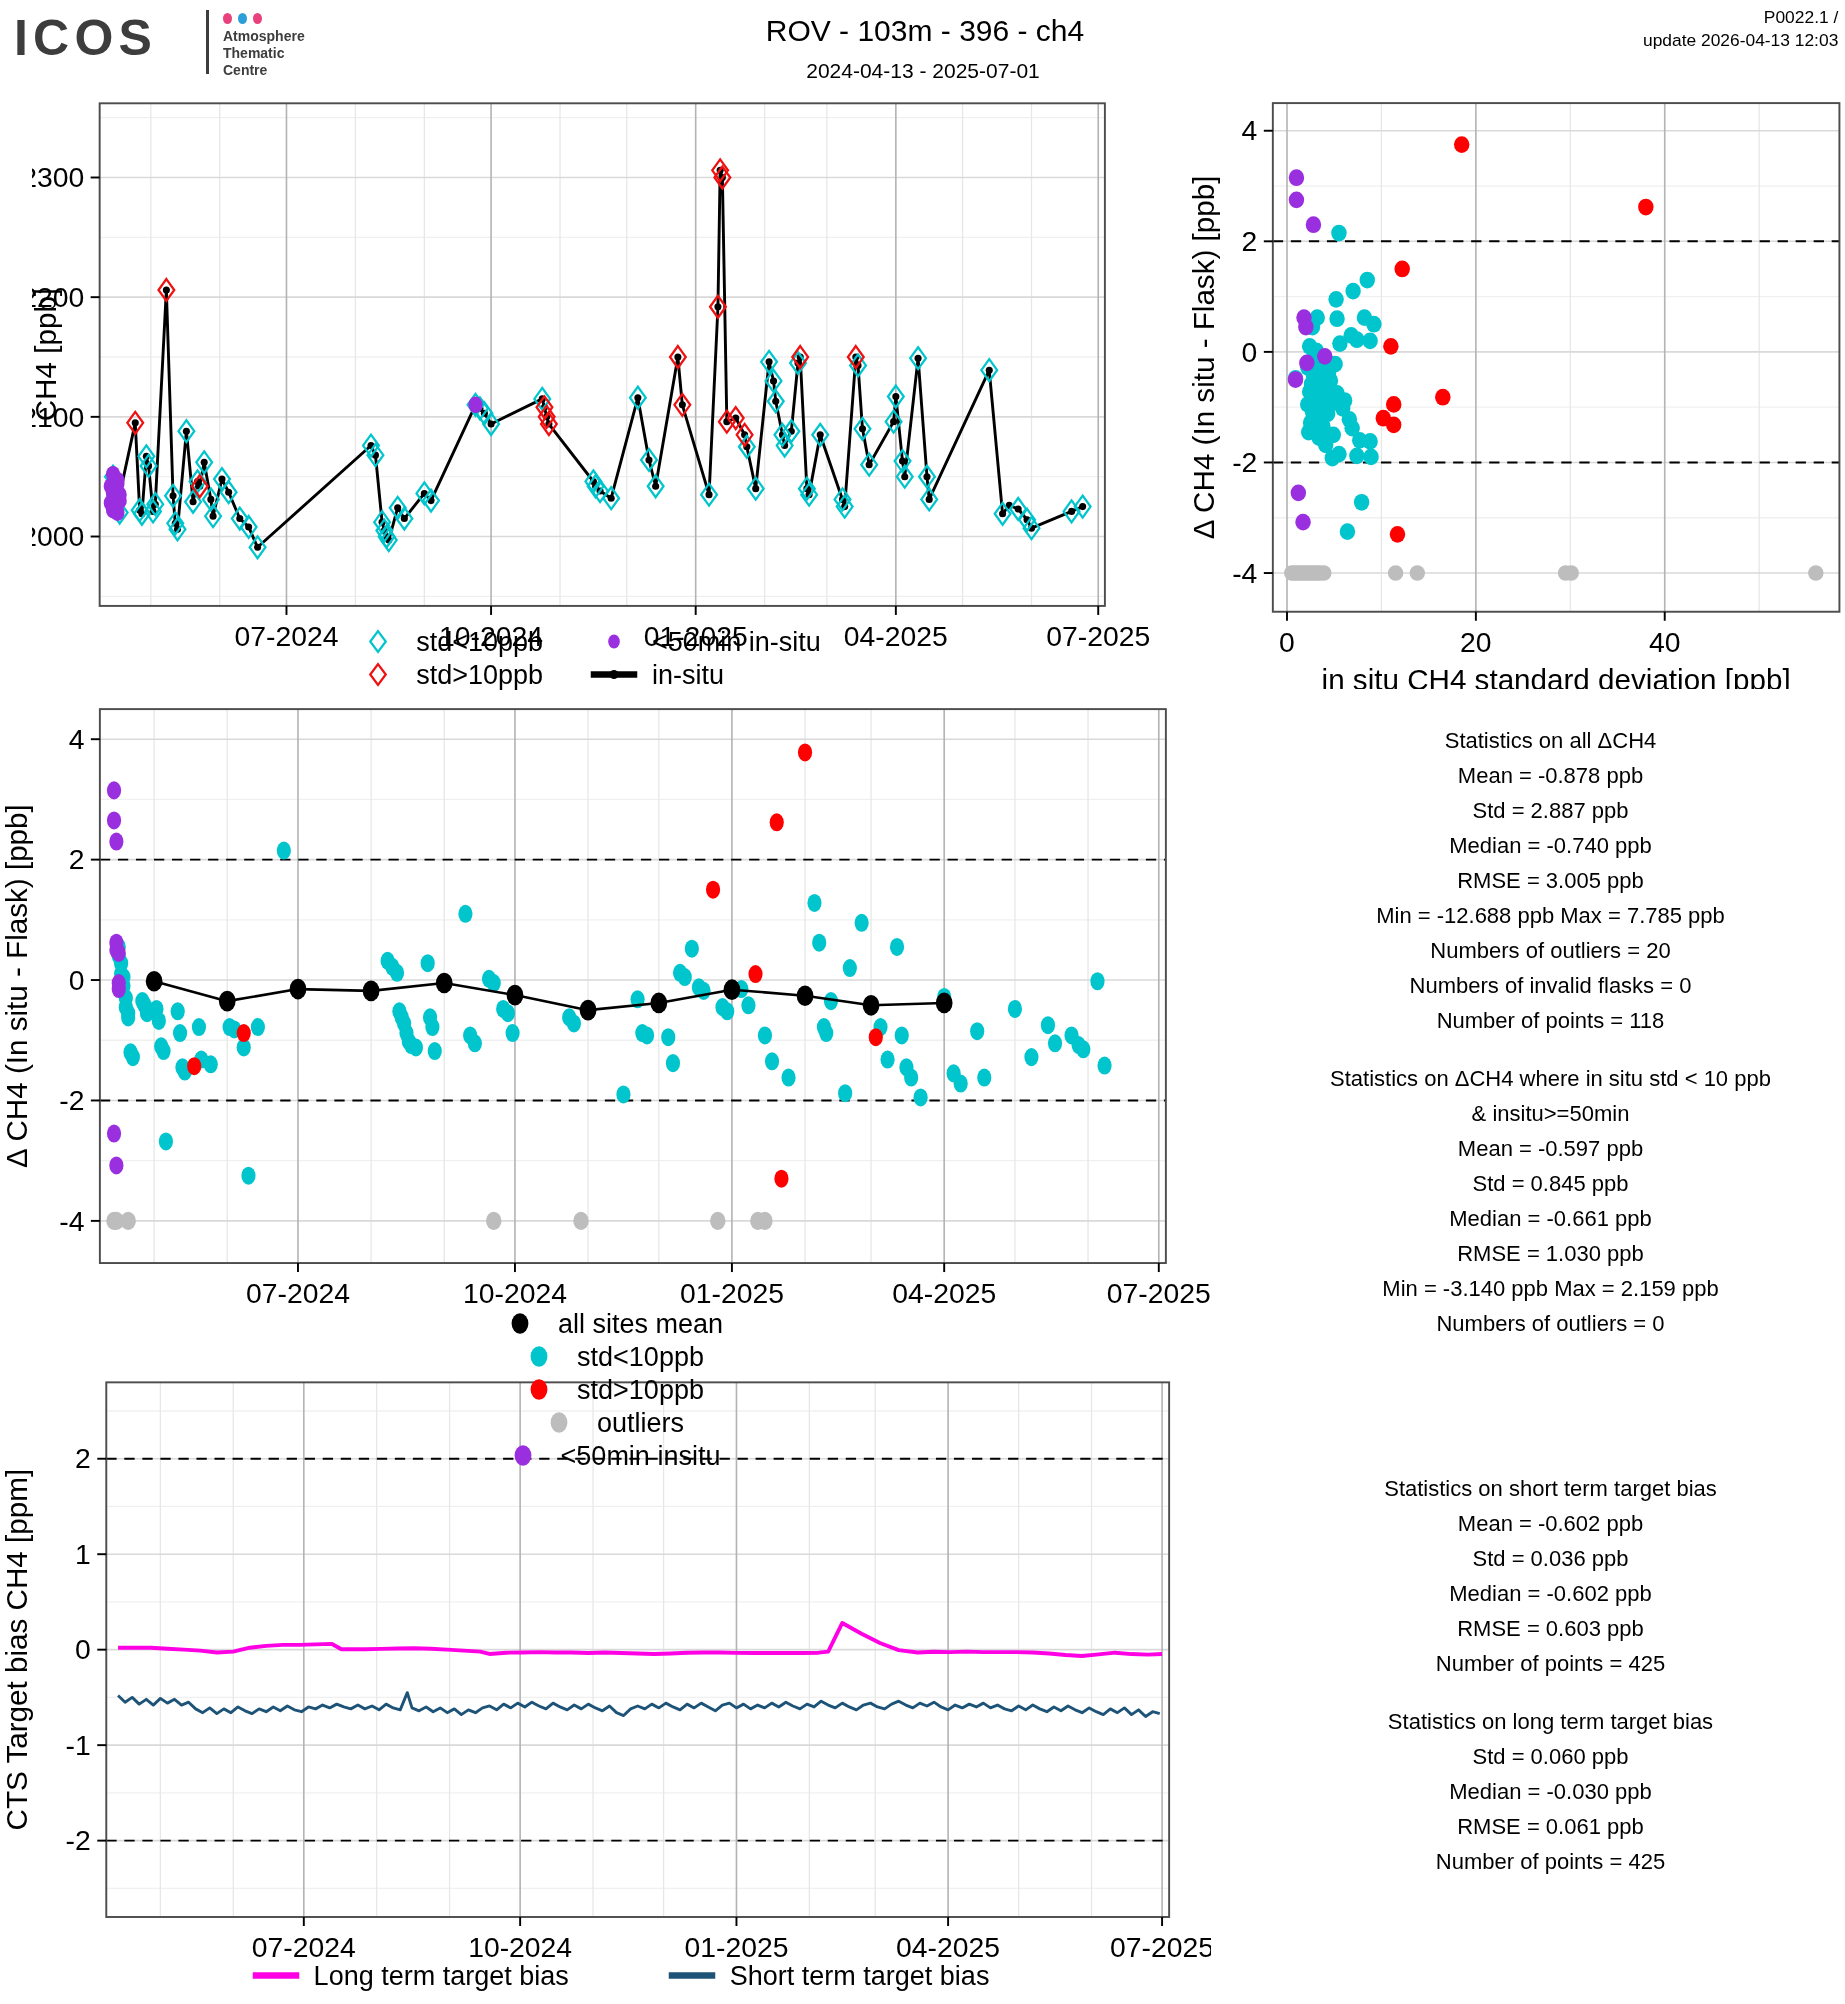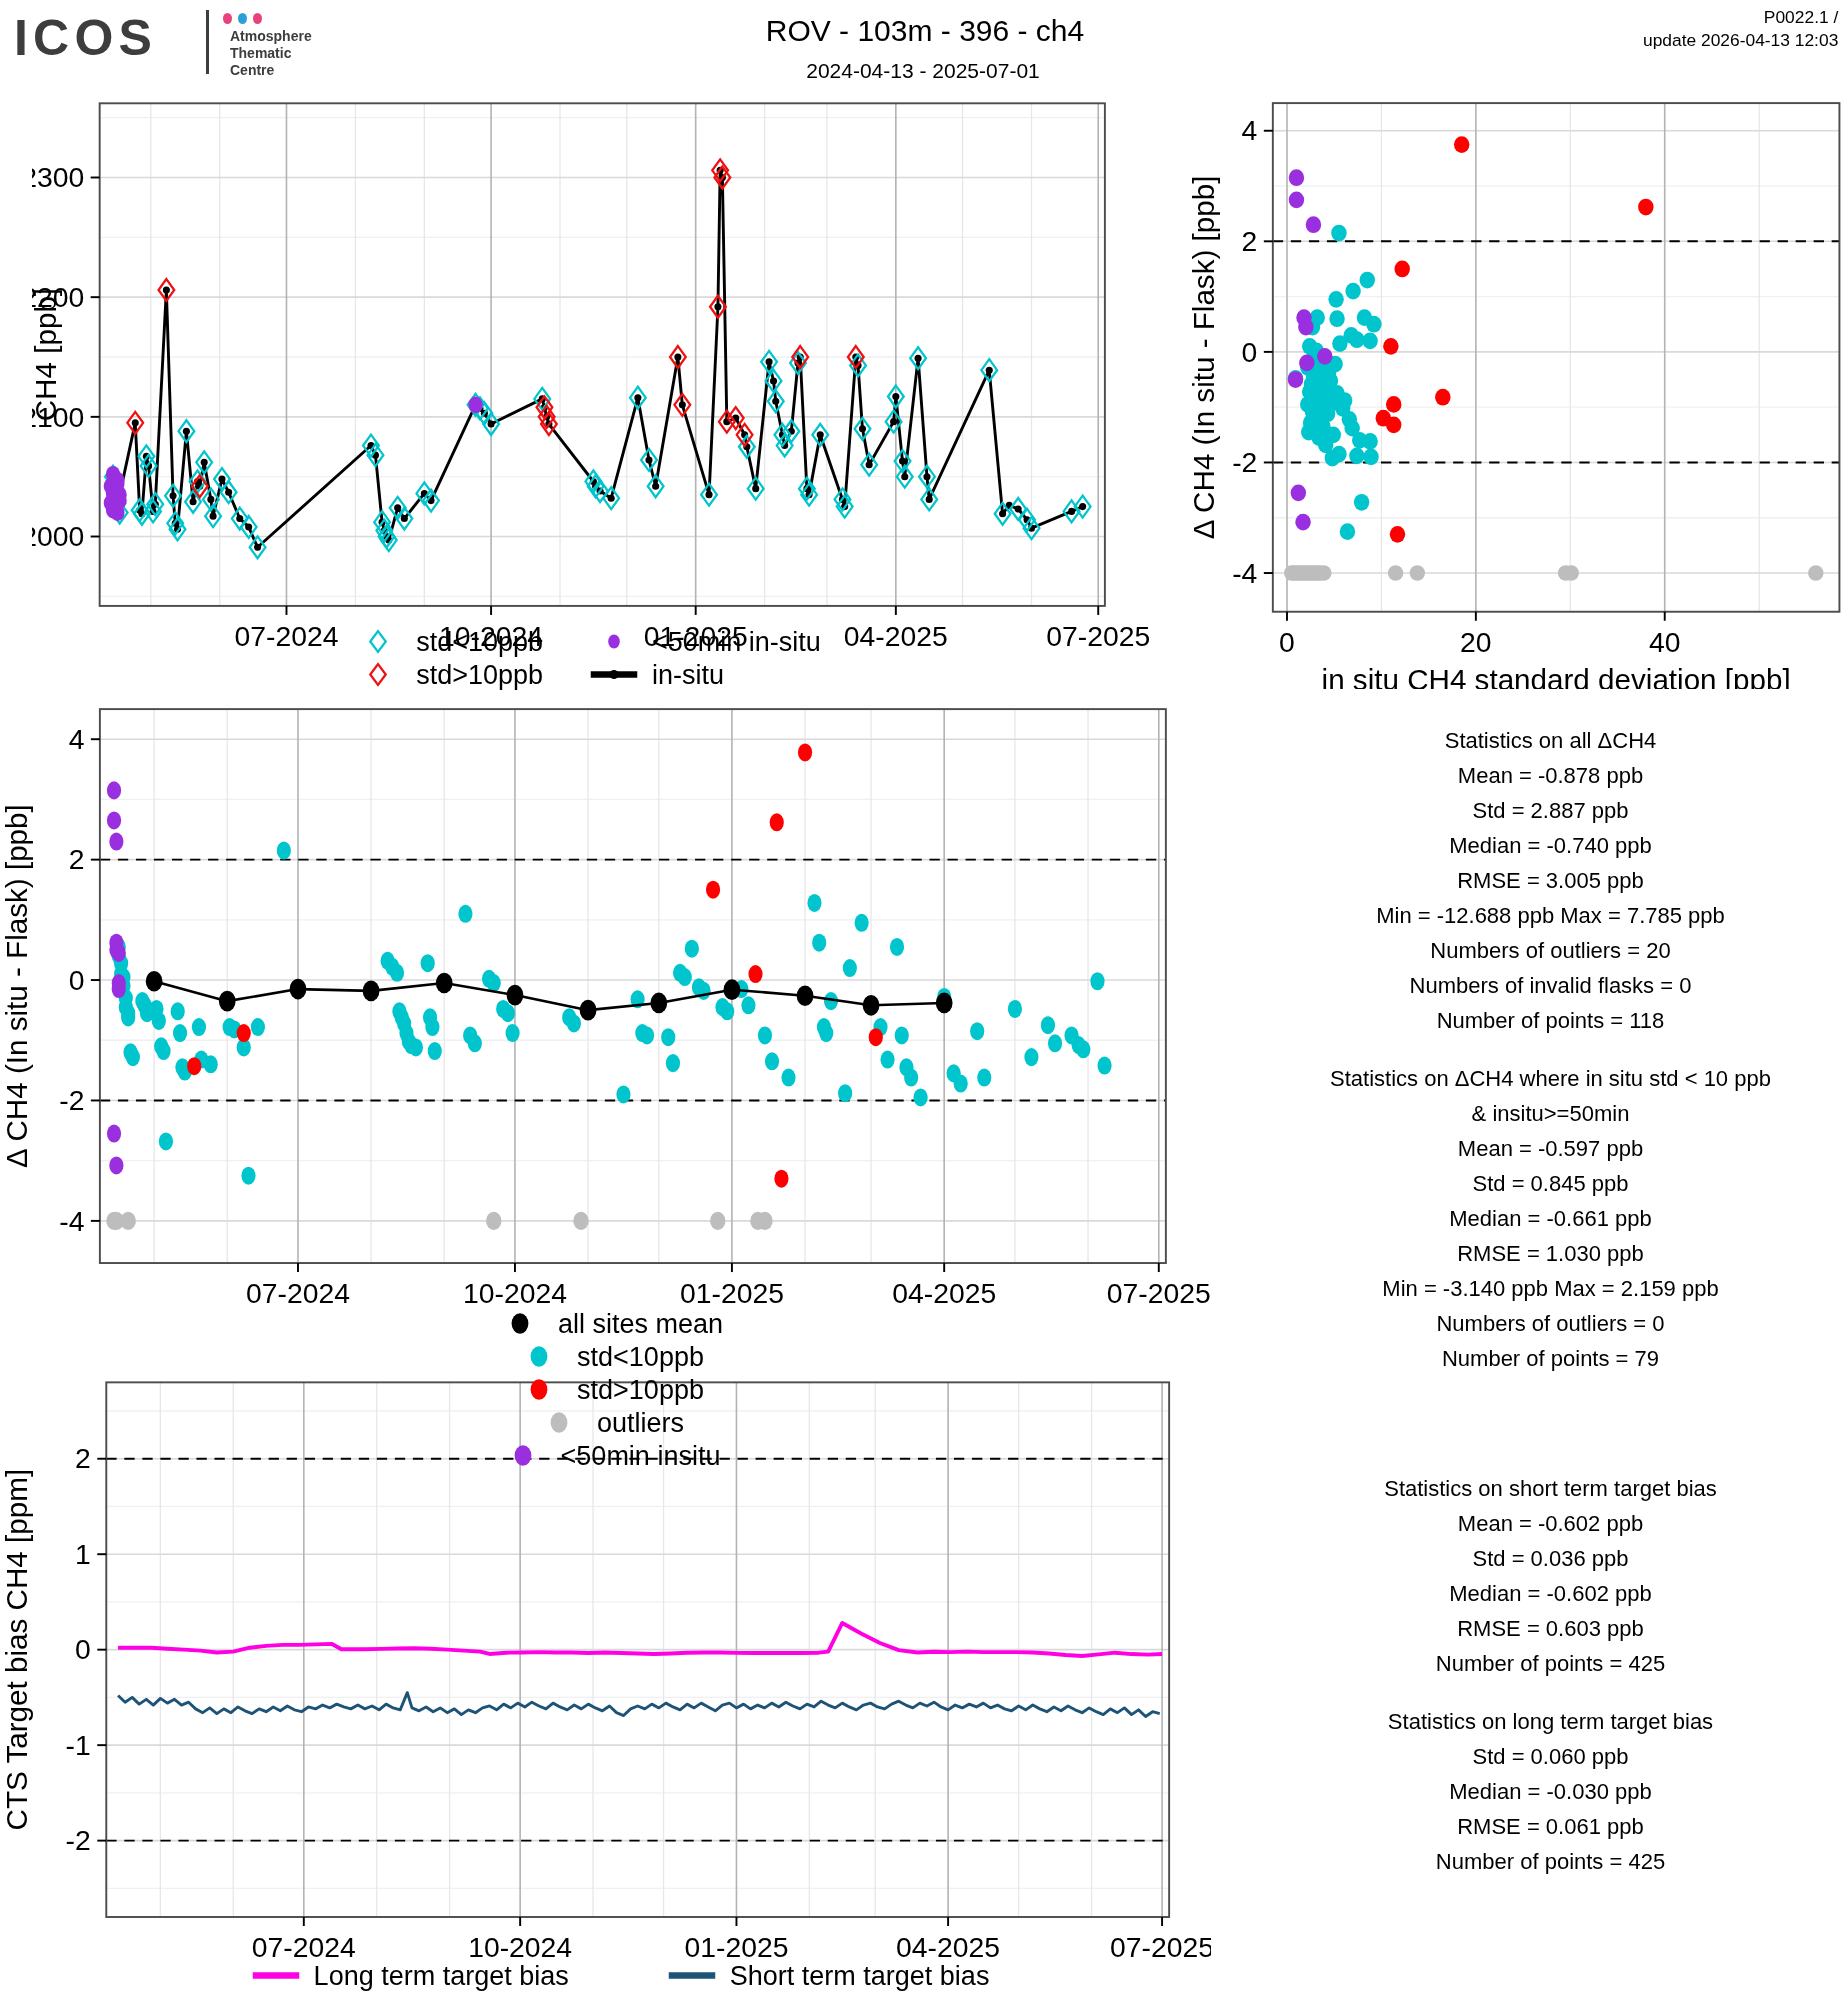--- a/index.html
+++ b/index.html
@@ -3,21 +3,21 @@
 <meta charset="utf-8">
 <style>
   html,body{margin:0;padding:0;background:#fff;}
   body{width:1846px;height:2005px;position:relative;font-family:"Liberation Sans","DejaVu Sans",sans-serif;color:#000;}
   .abs{position:absolute;}
   
   #logo-text{left:14px;top:9px;font-size:50px;font-weight:bold;color:#3d3d3d;letter-spacing:5.2px;}
   #logo-divider{left:206px;top:10.3px;width:2.6px;height:64px;background:#3d3d3d;}
   #logo-dots{left:223px;top:13px;display:flex;gap:5.8px;}
   #logo-dots span{width:9px;height:11px;border-radius:50%;display:inline-block;}
-  #logo-sub{left:230px;top:28px;font-size:14px;font-weight:bold;color:#3d3d3d;line-height:17px;}
+  #logo-sub{left:223px;top:28px;font-size:14px;font-weight:bold;color:#3d3d3d;line-height:17px;}
   #page-title{left:4px;right:0;top:14px;text-align:center;font-size:30px;}
   #page-subtitle{left:0;right:0;top:59px;text-align:center;font-size:21px;}
   #corner-info{right:7.7px;top:6.4px;text-align:right;font-size:17.4px;line-height:23px;}
   
   .legend-item{display:flex;align-items:center;gap:12px;white-space:nowrap;}
   .legend-label{font-size:27px;}
   #legend-top{left:232px;top:626px;display:grid;grid-template-columns:auto auto;column-gap:45px;row-gap:0px;justify-content:center;width:709px;}
   #legend-mid{left:16px;top:1308px;width:1185px;display:flex;justify-content:space-between;align-items:center;flex-direction:column;}
   #legend-bottom{left:0px;top:1960px;width:1211px;display:flex;justify-content:center;gap:97px;align-items:center;padding-left:14px;}
   
@@ -770,21 +770,20 @@
 
 <div class="abs stats-block" style="top:1061px;">
   <div>Statistics on ΔCH4 where in situ std &lt; 10 ppb</div>
   <div>&amp; insitu&gt;=50min</div>
   <div>Mean =  -0.597 ppb</div>
   <div>Std =  0.845 ppb</div>
   <div>Median =  -0.661 ppb</div>
   <div>RMSE =  1.030 ppb</div>
   <div>Min =  -3.140 ppb Max =  2.159 ppb</div>
   <div>Numbers of outliers =  0</div>
-  <div>Number of points =  79</div>
 </div>
 
 <div class="abs stats-block" style="top:1471px;">
   <div>Statistics on short term target bias</div>
   <div>Mean =  -0.602 ppb</div>
   <div>Std =  0.036 ppb</div>
   <div>Median =  -0.602 ppb</div>
   <div>RMSE =  0.603 ppb</div>
   <div>Number of points =  425</div>
 </div>

